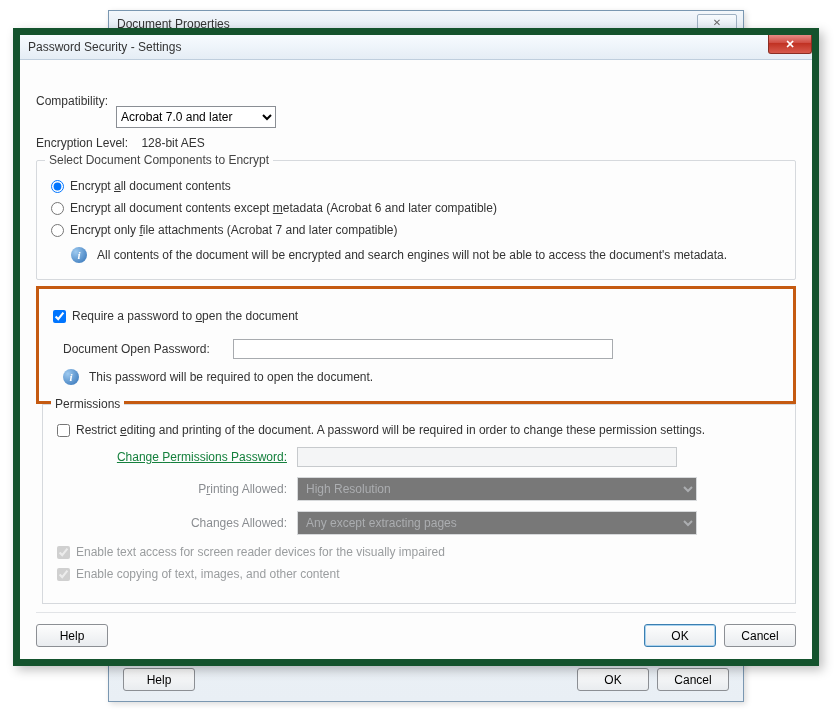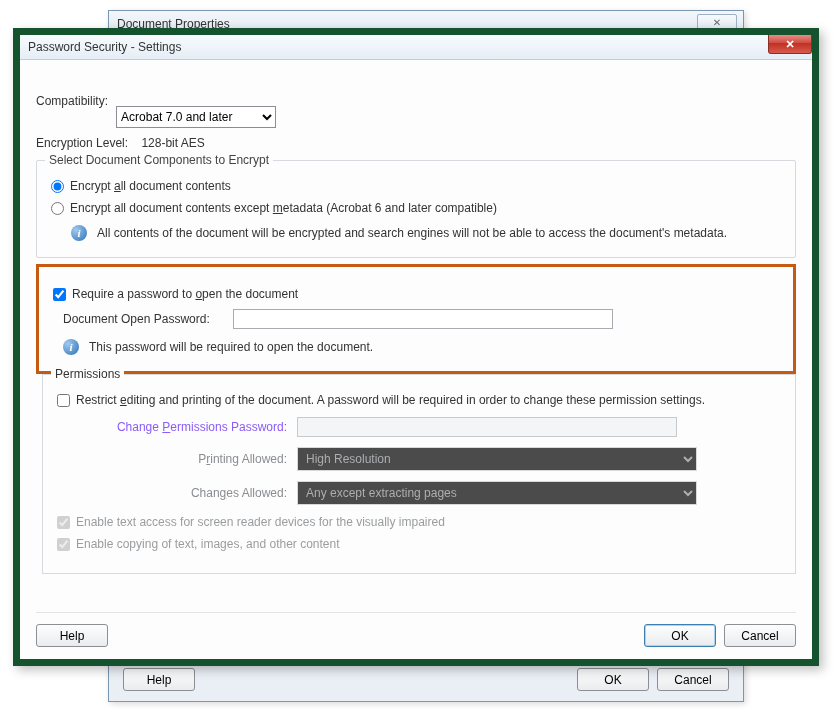--- a/index.html
+++ b/index.html
@@ -171,21 +171,21 @@
 
   .highlight-box {
     border: 3px solid #c55a11;
     padding: 12px 14px 14px 14px;
     margin-top: 6px;
   }
   .pw-row {
     display: flex;
     align-items: center;
     gap: 10px;
-    margin: 8px 0 10px 10px;
+    margin: 16px 0 10px 10px;
   }
   .pw-row label { min-width: 160px; }
   input[type=text].wide, input[type=password].wide {
     height: 20px;
     border: 1px solid #a8abaf;
     padding: 0 4px;
     font-family: inherit;
     font-size: 12px;
     width: 380px;
   }
@@ -207,26 +207,26 @@
     display: flex;
     align-items: center;
     margin: 10px 0;
     gap: 10px;
   }
   .form-row .flabel {
     width: 230px;
     text-align: right;
     color: #8a8d91;
   }
-  .form-row .flabel.dark { color: #8b5cf6; }
+  .form-row .flabel.dark { color: #15803d; text-decoration: underline; }
   select.disabled-sel {
     width: 400px;
     height: 24px;
     border: 1px solid #c7cacd;
-    background: #000000;
+    background: #404040;
     color: #8a8d91;
     font-family: inherit;
     font-size: 12px;
     padding-left: 4px;
   }
   .grey { color: #9a9d9f; }
   .btn-row-dialog {
     position: absolute;
     left: 16px;
     right: 16px;
@@ -292,20 +292,26 @@
         </label>
       </div>
 
       <div class="radio-row">
         <input type="radio" name="enc" style="">
         <label>
           <span>Encrypt all document contents except </span><span class="underline-key">m</span><span>etadata (Acrobat 6 and later compatible)</span>
         </label>
       </div>
 
+      <div class="radio-row">
+        <input type="radio" name="enc" style="">
+        <label>
+          <span>Encrypt only </span><span class="underline-key">f</span><span>ile attachments (Acrobat 7 and later compatible)</span>
+        </label>
+      </div>
 
       <div class="info-line">
         <span class="info-icon">i</span>
         <span>All contents of the document will be encrypted and search engines will not be able to access the document's metadata.</span>
       </div>
     </div>
 
     <div class="highlight-box">
       <div class="check-row">
         <input type="checkbox" checked="" style="">

